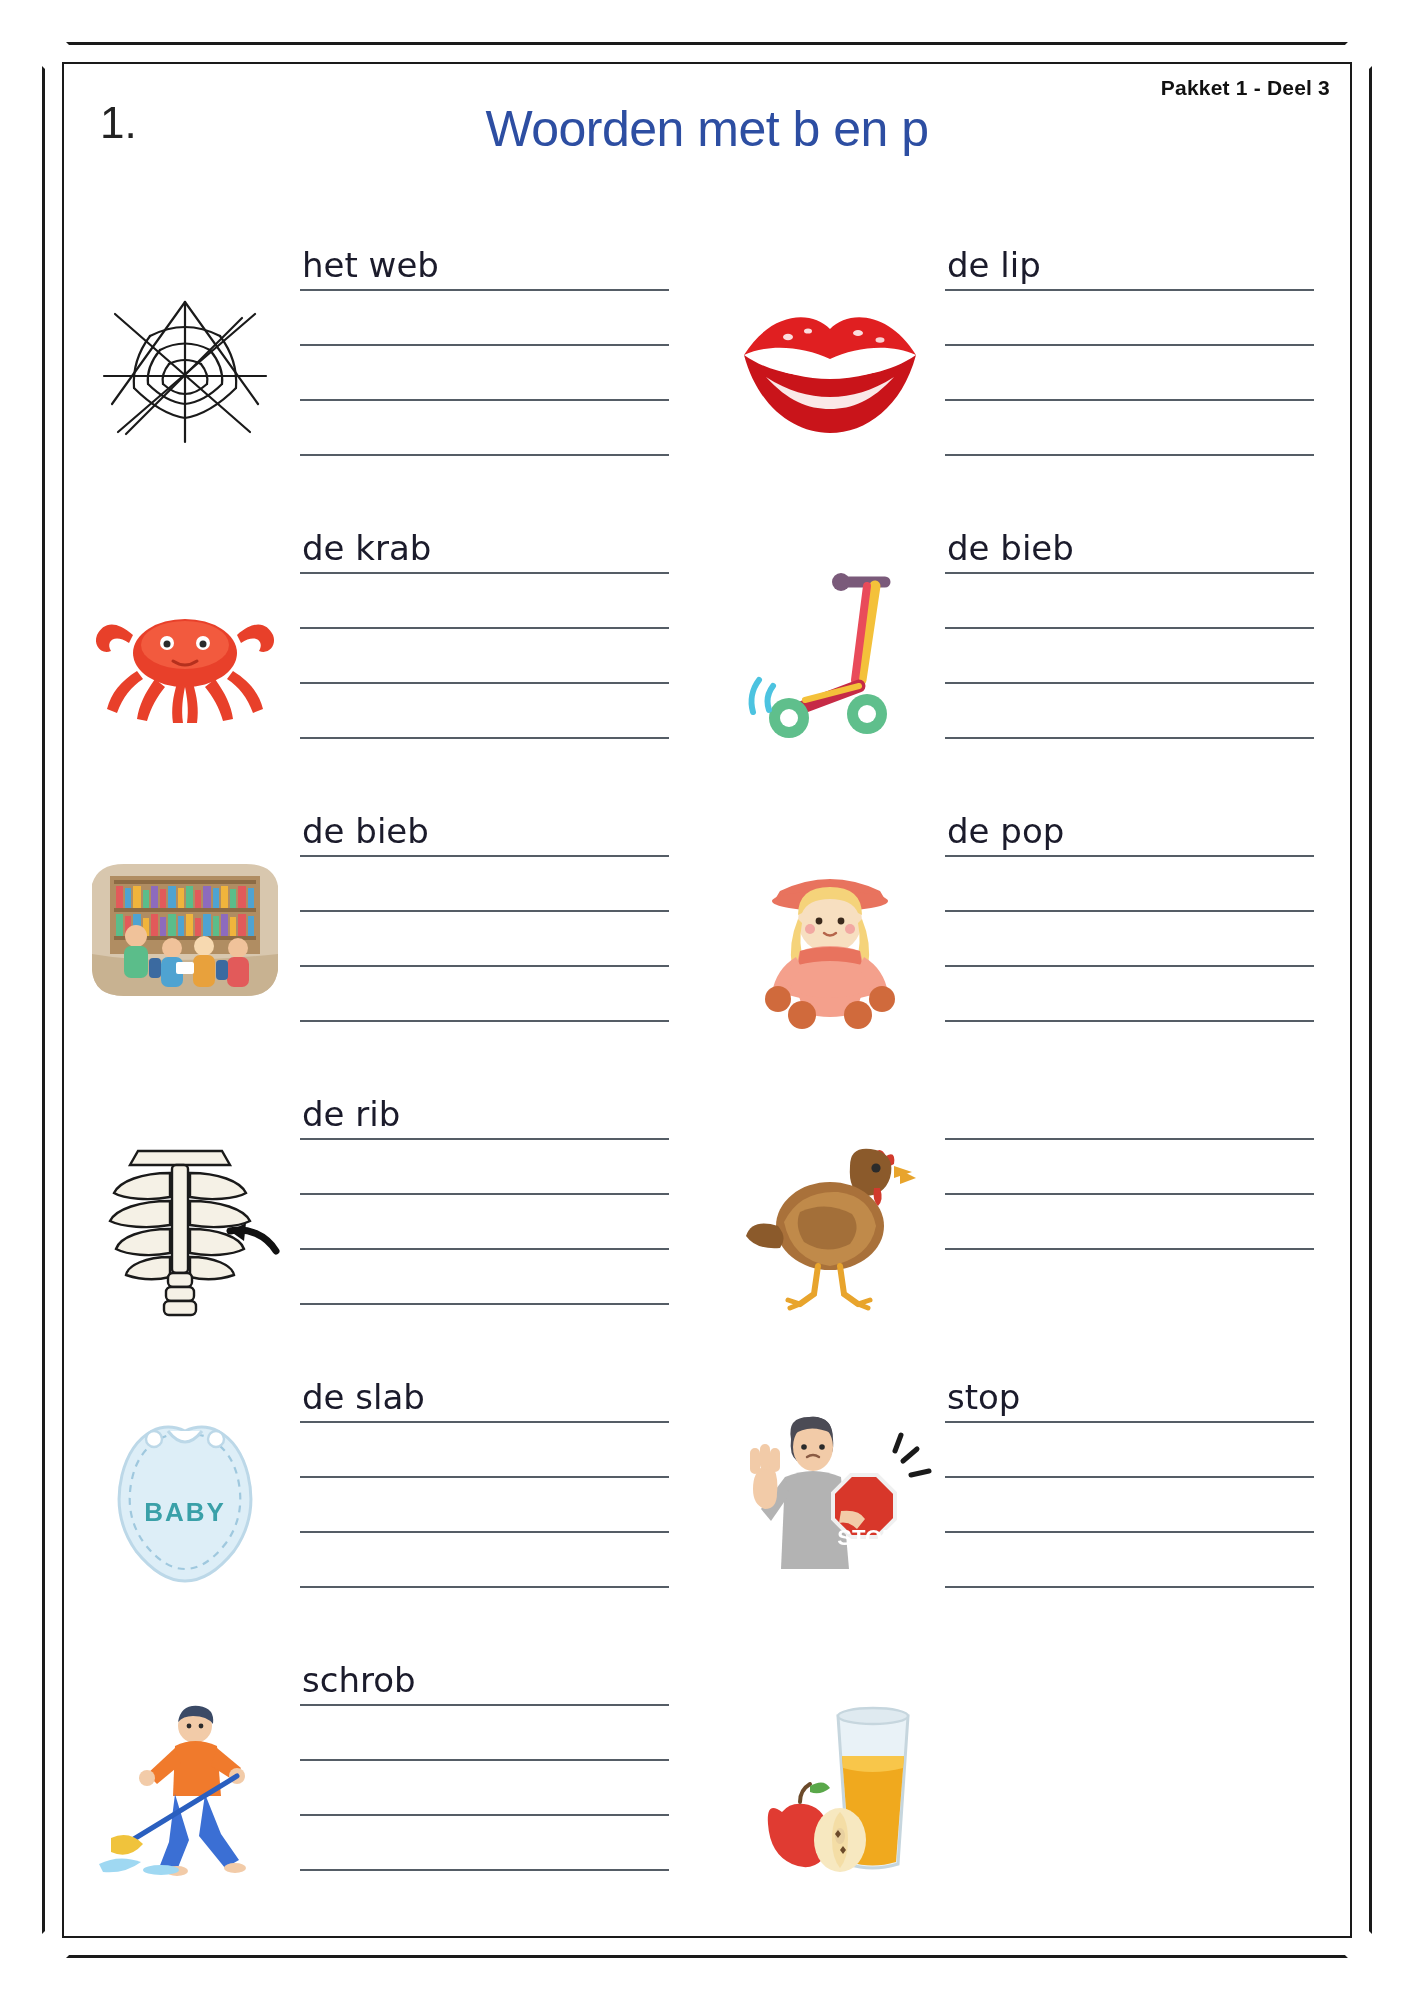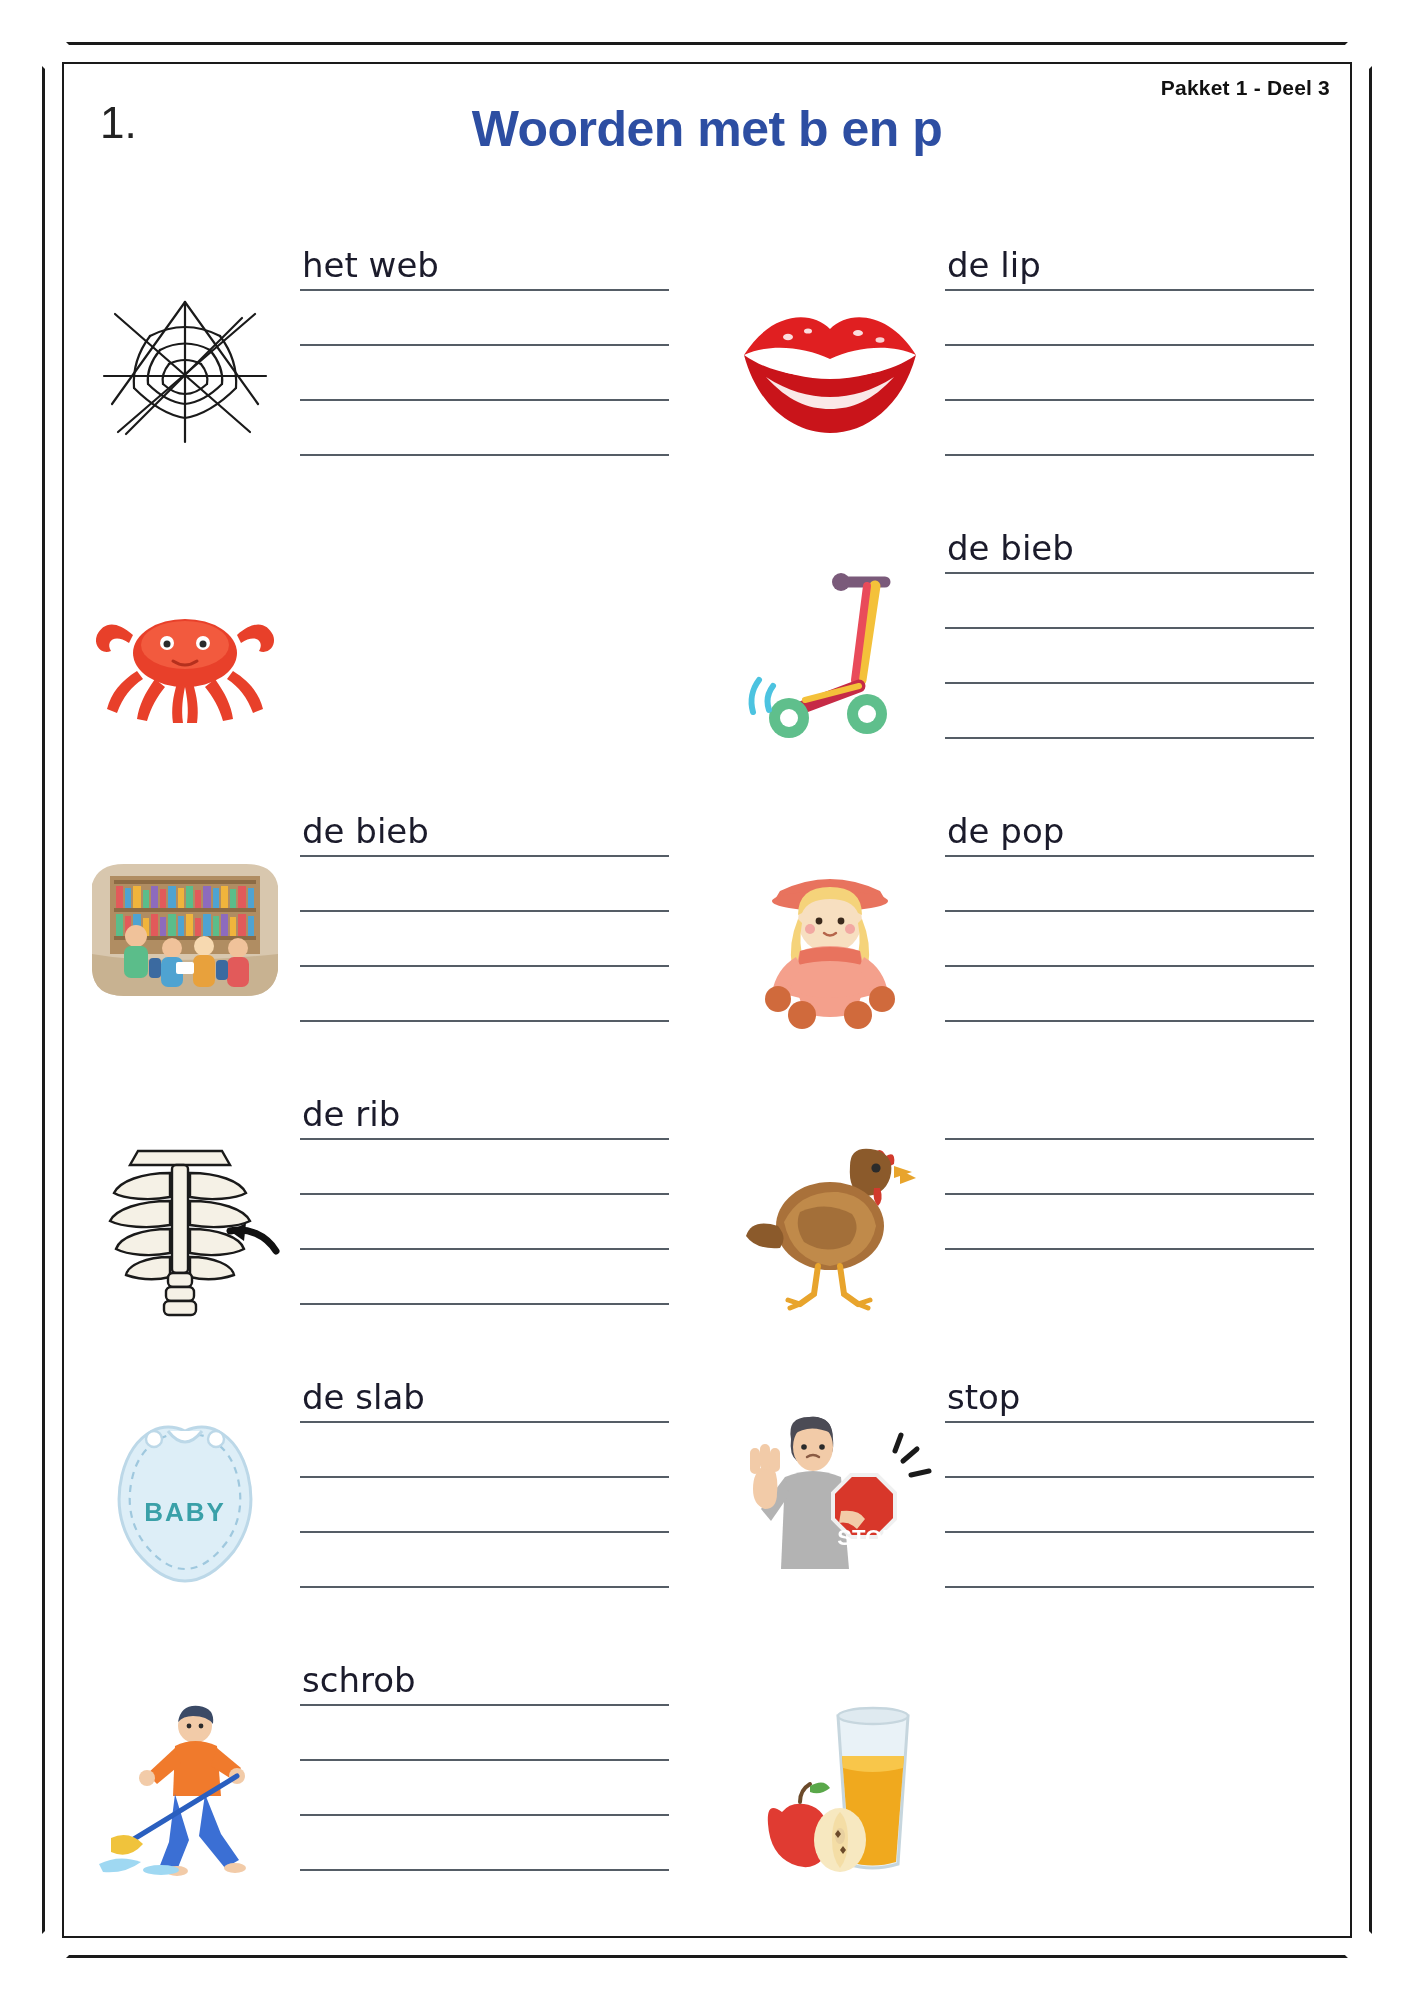--- a/index.html
+++ b/index.html
@@ -75,21 +75,21 @@
     color: #222222;
     font-weight: 400;
   }
   .title {
     position: absolute;
     left: 0;
     right: 0;
     top: 38px;
     text-align: center;
     font-size: 50px;
-    font-weight: bold;
+    font-weight: normal;
     color: #2d4ea2;
     letter-spacing: -0.5px;
   }
 
   .grid {
     position: absolute;
     left: 62px;
     top: 230px;
     width: 1116px;
   }
@@ -255,20 +255,35 @@
               <path d="M92 108 C88 122 86 134 88 148 L98 148 C96 134 98 122 100 112 Z"></path>
               <path d="M108 108 C112 122 114 134 112 148 L102 148 C104 134 102 122 100 112 Z"></path>
             </g>
             <ellipse cx="100" cy="70" rx="44" ry="24" fill="#f25a3e"></ellipse>
             <circle cx="82" cy="68" r="7" fill="#ffffff"></circle>
             <circle cx="118" cy="68" r="7" fill="#ffffff"></circle>
             <circle cx="82" cy="69" r="3.5" fill="#2b2b2b"></circle>
             <circle cx="118" cy="69" r="3.5" fill="#2b2b2b"></circle>
             <path d="M88 86 Q100 94 112 86" stroke="#b5301d" stroke-width="3" fill="none" stroke-linecap="round"></path>
           </svg>
+        </div>
+        <div class="lines">
+          <div class="wordline">
+            <span class="text">de krab</span>
+            <span class="rule"></span>
+          </div>
+          <div class="blankline">
+              <span class="rule"></span>
+            </div>
+          <div class="blankline">
+              <span class="rule"></span>
+            </div>
+          <div class="blankline">
+              <span class="rule"></span>
+            </div>
         </div>
       </div>
       <div class="cell">
         <div class="pic">
           <svg width="190" height="190" viewBox="0 0 190 190">
             <path d="M108 22 L150 22" stroke="#7a5a7a" stroke-width="11" stroke-linecap="round"></path>
             <circle cx="106" cy="22" r="9" fill="#7a5a7a"></circle>
             <path d="M140 26 L126 120" stroke="#f4c13a" stroke-width="11" stroke-linecap="round"></path>
             <path d="M132 26 L120 120" stroke="#e94b5a" stroke-width="8" stroke-linecap="round"></path>
             <path d="M124 126 L60 150" stroke="#c62b46" stroke-width="13" stroke-linecap="round"></path>

